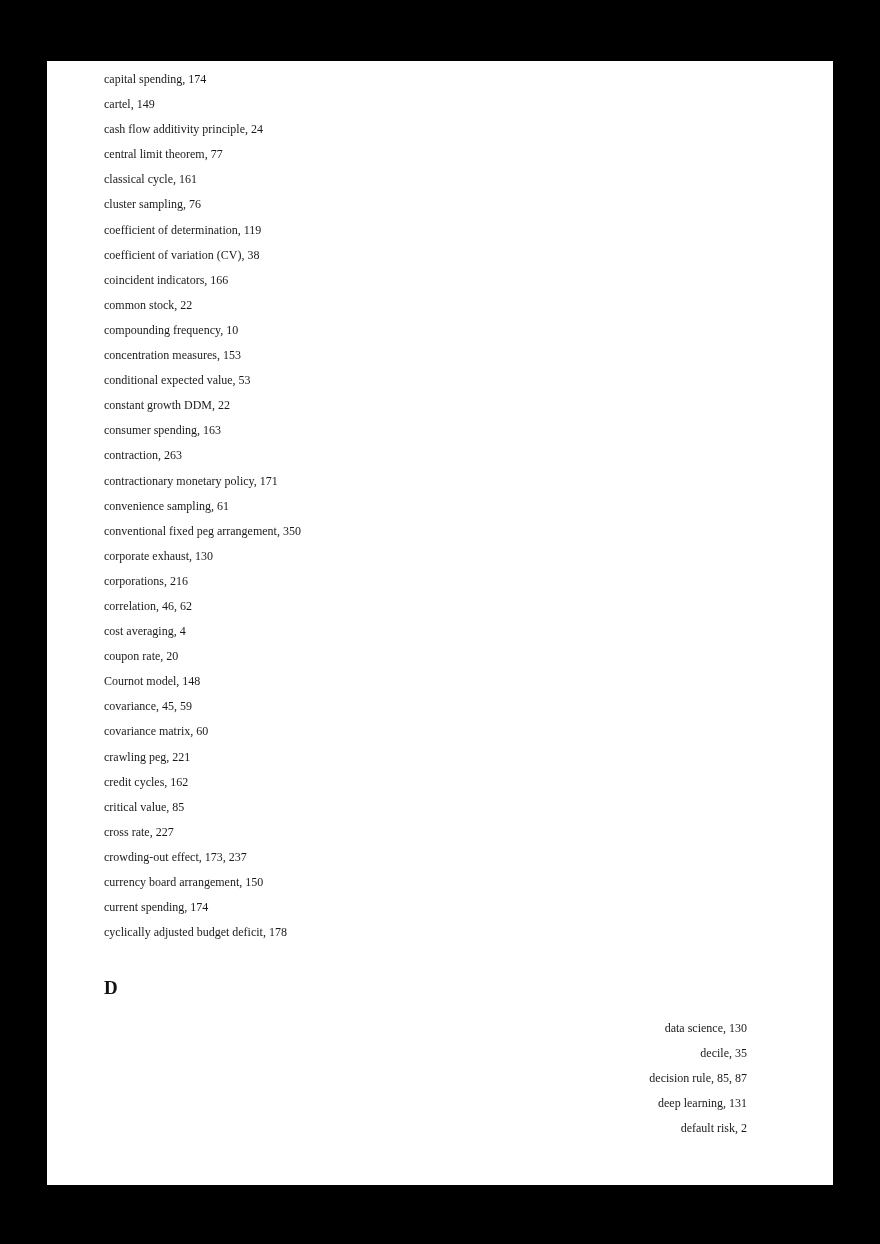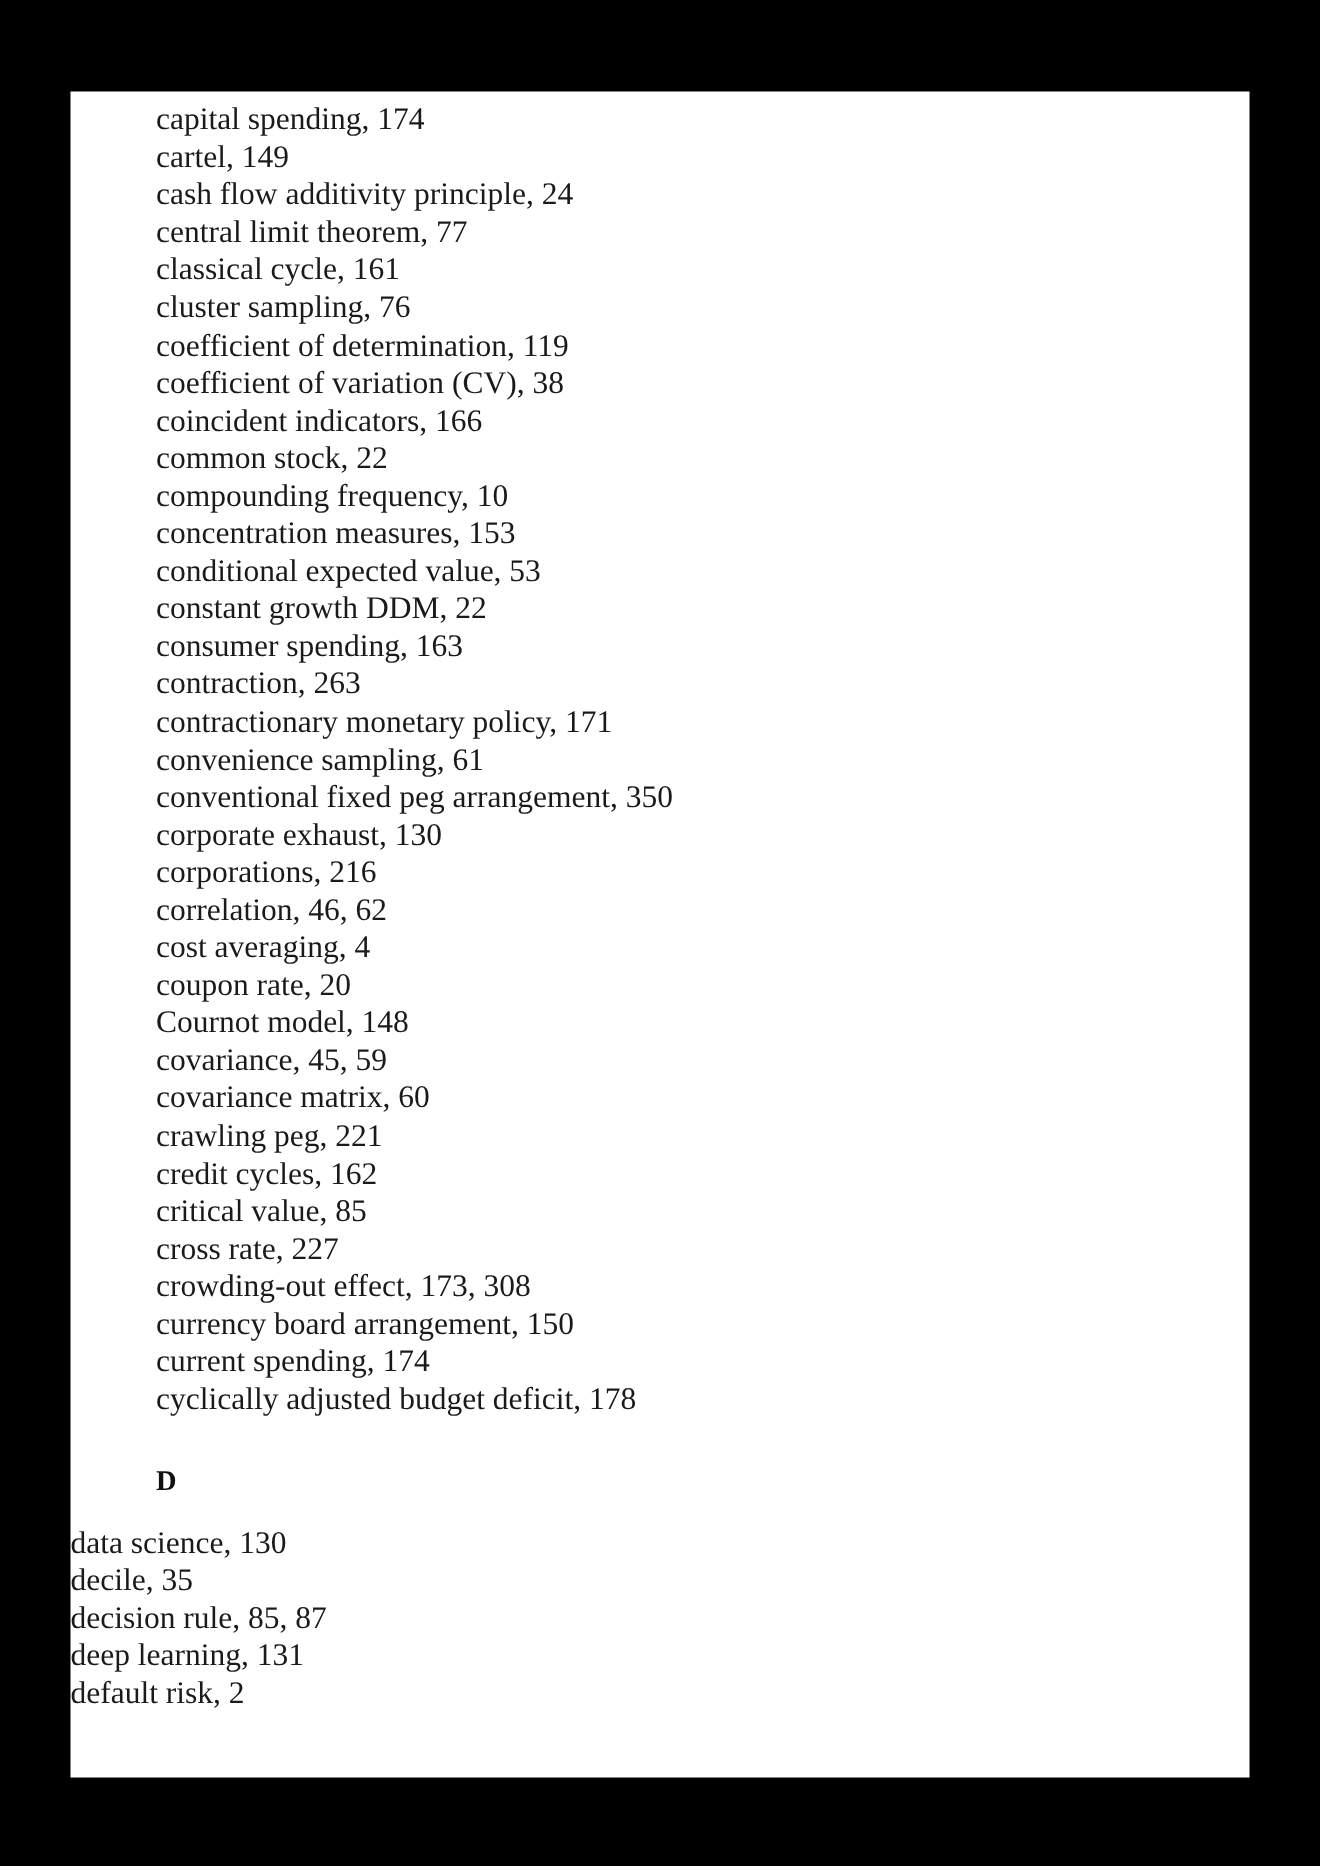--- a/index.html
+++ b/index.html
@@ -28,21 +28,21 @@
     background: #ffffff;
   }
   .index-body {
     position: absolute;
     left: 57px;
     top: 6px;
     width: 700px;
   }
   .index-entry {
     font-family: "Liberation Serif", serif;
-    font-size: 21px;
+    font-size: 12px;
     line-height: 25.1px;
     color: #1a1a1a;
     white-space: nowrap;
   }
   .section-letter {
     font-family: "Liberation Serif", serif;
     font-size: 19px;
     font-weight: bold;
     color: #111111;
     text-align: left;
@@ -85,29 +85,29 @@
       <div class="index-entry">correlation, 46, 62</div>
       <div class="index-entry">cost averaging, 4</div>
       <div class="index-entry">coupon rate, 20</div>
       <div class="index-entry">Cournot model, 148</div>
       <div class="index-entry">covariance, 45, 59</div>
       <div class="index-entry">covariance matrix, 60</div>
       <div class="index-entry">crawling peg, 221</div>
       <div class="index-entry">credit cycles, 162</div>
       <div class="index-entry">critical value, 85</div>
       <div class="index-entry">cross rate, 227</div>
-      <div class="index-entry">crowding-out effect, 173, 308</div>
+      <div class="index-entry">crowding-out effect, 173, 237</div>
       <div class="index-entry">currency board arrangement, 150</div>
       <div class="index-entry">current spending, 174</div>
       <div class="index-entry">cyclically adjusted budget deficit, 178</div>
     </div>
 
     <div style="position:absolute; left:0; top:884px; width:786px;">
       <div class="section-letter">D</div>
-      <div class="index-body group-d-list" style="position:relative; left:0; top:0;">
+      <div class="index-body group-d-list" style="position:relative; left:0; top:0;text-align:right;">
         <div class="index-entry">data science, 130</div>
         <div class="index-entry">decile, 35</div>
         <div class="index-entry">decision rule, 85, 87</div>
         <div class="index-entry">deep learning, 131</div>
         <div class="index-entry">default risk, 2</div>
       </div>
     </div>
 
   </div>
 </div>

